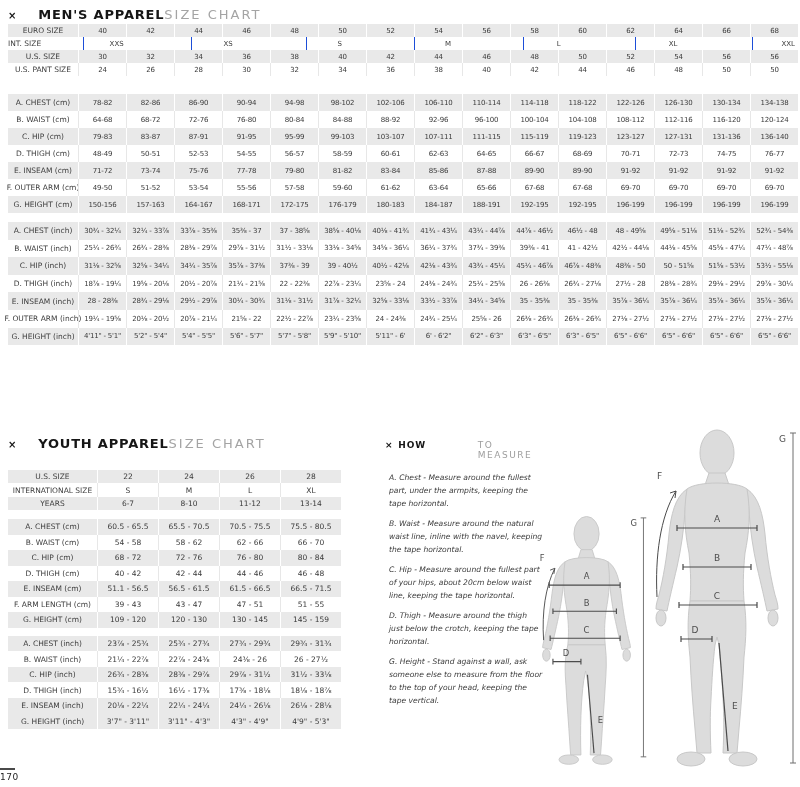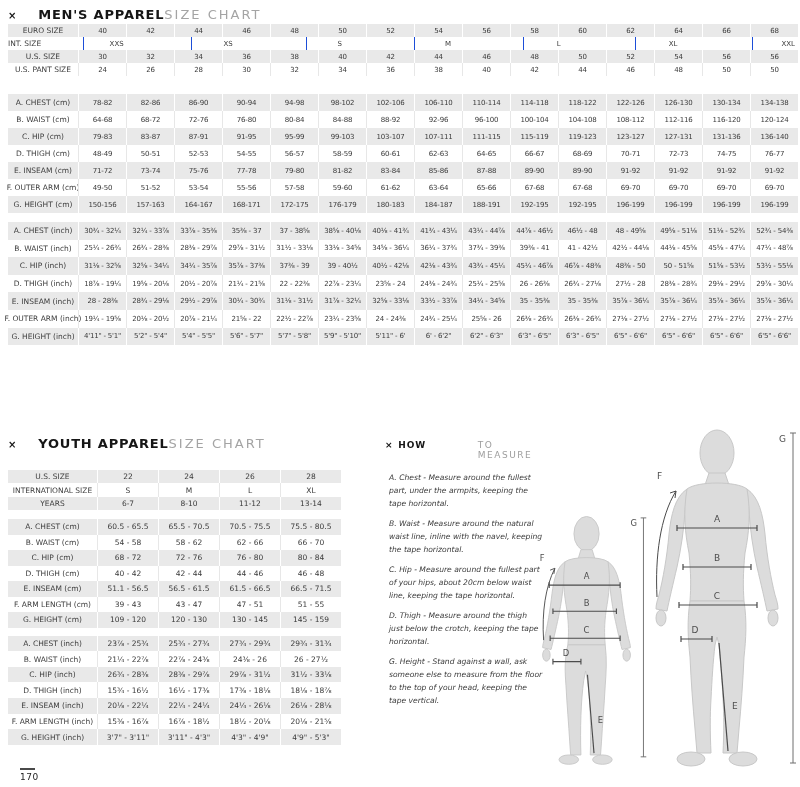--- a/index.html
+++ b/index.html
@@ -53,21 +53,21 @@
   #figures{position:absolute;left:538px;top:424px;width:262px;height:350px;}
   #youth-fig{position:absolute;left:0;bottom:3px;}
   #adult-fig{position:absolute;right:0;bottom:2px;}
   .sil{fill:#dcdcdc;stroke:#c8c8c8;stroke-width:1;}
   .mline{stroke:#4b4b4b;stroke-width:1.2;fill:none;}
   .gline{stroke:#6e6e6e;stroke-width:1;fill:none;}
   .farc{stroke:#4b4b4b;stroke-width:1;fill:none;}
   .flabel{font-size:9px;fill:#4d4d4d;}
 
   
-  #page-footer{position:absolute;left:20px;bottom:5px;}
+  #page-footer{position:absolute;left:0;bottom:5px;}
   #page-footer .rule{width:15px;border-top:2px solid #4a4a4a;margin-bottom:2px;}
   #page-footer .num{font-size:9px;color:#242424;letter-spacing:0.5px;}
 </style>
 </head>
 <body>
 
 <div class="sec-title mens-title">
   <span class="xmark">×</span>
   <span class="t-bold">MEN'S APPAREL</span>
   <span class="t-light">SIZE CHART</span>
@@ -513,27 +513,20 @@
         <div class="t-cell">16½ - 17⅜</div>
         <div class="t-cell">17⅜ - 18⅛</div>
         <div class="t-cell">18⅛ - 18⅞</div>
       </div>
       <div class="t-row g">
         <div class="t-label">E. INSEAM (inch)</div>
         <div class="t-cell">20⅛ - 22¼</div>
         <div class="t-cell">22¼ - 24¼</div>
         <div class="t-cell">24¼ - 26⅛</div>
         <div class="t-cell">26⅛ - 28⅛</div>
-      </div>
-      <div class="t-row">
-        <div class="t-label">F. ARM LENGTH (inch)</div>
-        <div class="t-cell">15⅜ - 16⅞</div>
-        <div class="t-cell">16⅞ - 18½</div>
-        <div class="t-cell">18½ - 20⅛</div>
-        <div class="t-cell">20⅛ - 21⅝</div>
       </div>
       <div class="t-row g">
         <div class="t-label">G. HEIGHT (inch)</div>
         <div class="t-cell">3'7" - 3'11"</div>
         <div class="t-cell">3'11" - 4'3"</div>
         <div class="t-cell">4'3" - 4'9"</div>
         <div class="t-cell">4'9" - 5'3"</div>
       </div>
     </div>
 </div>

